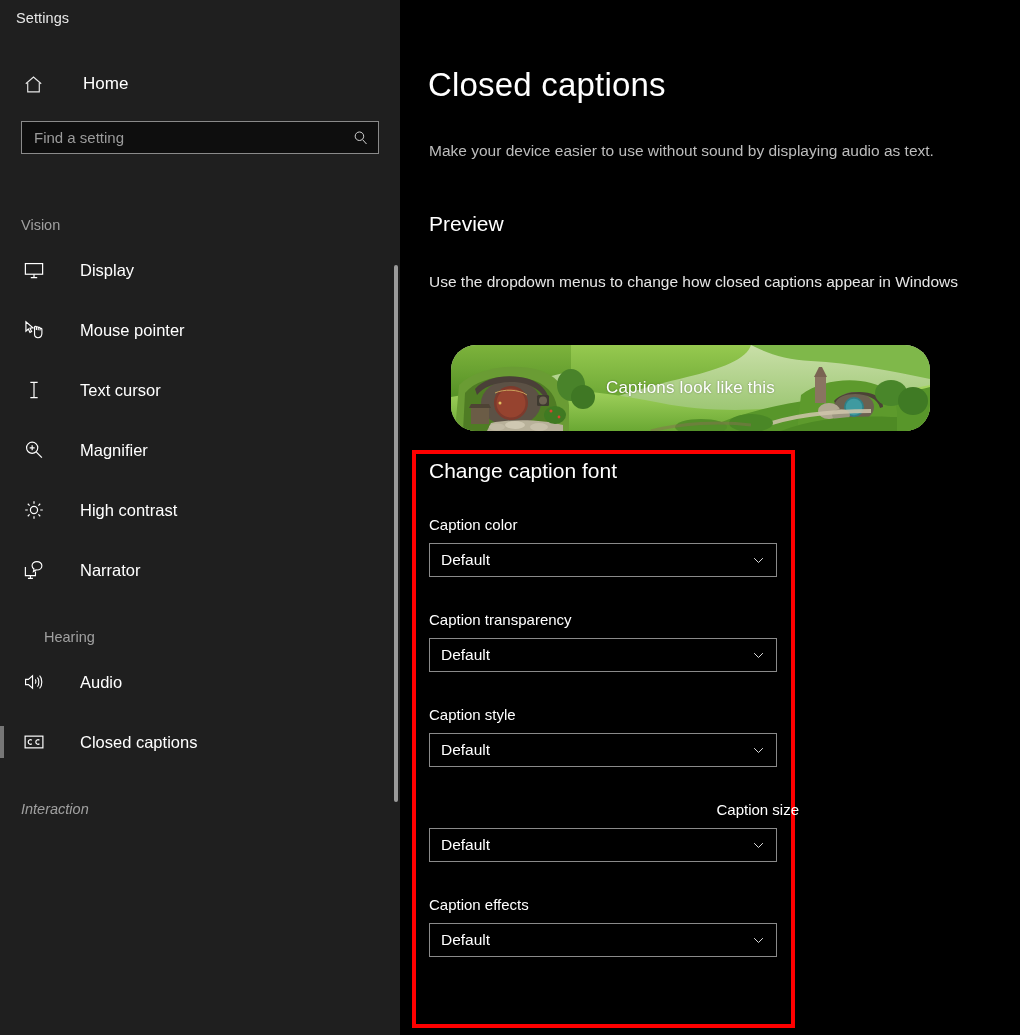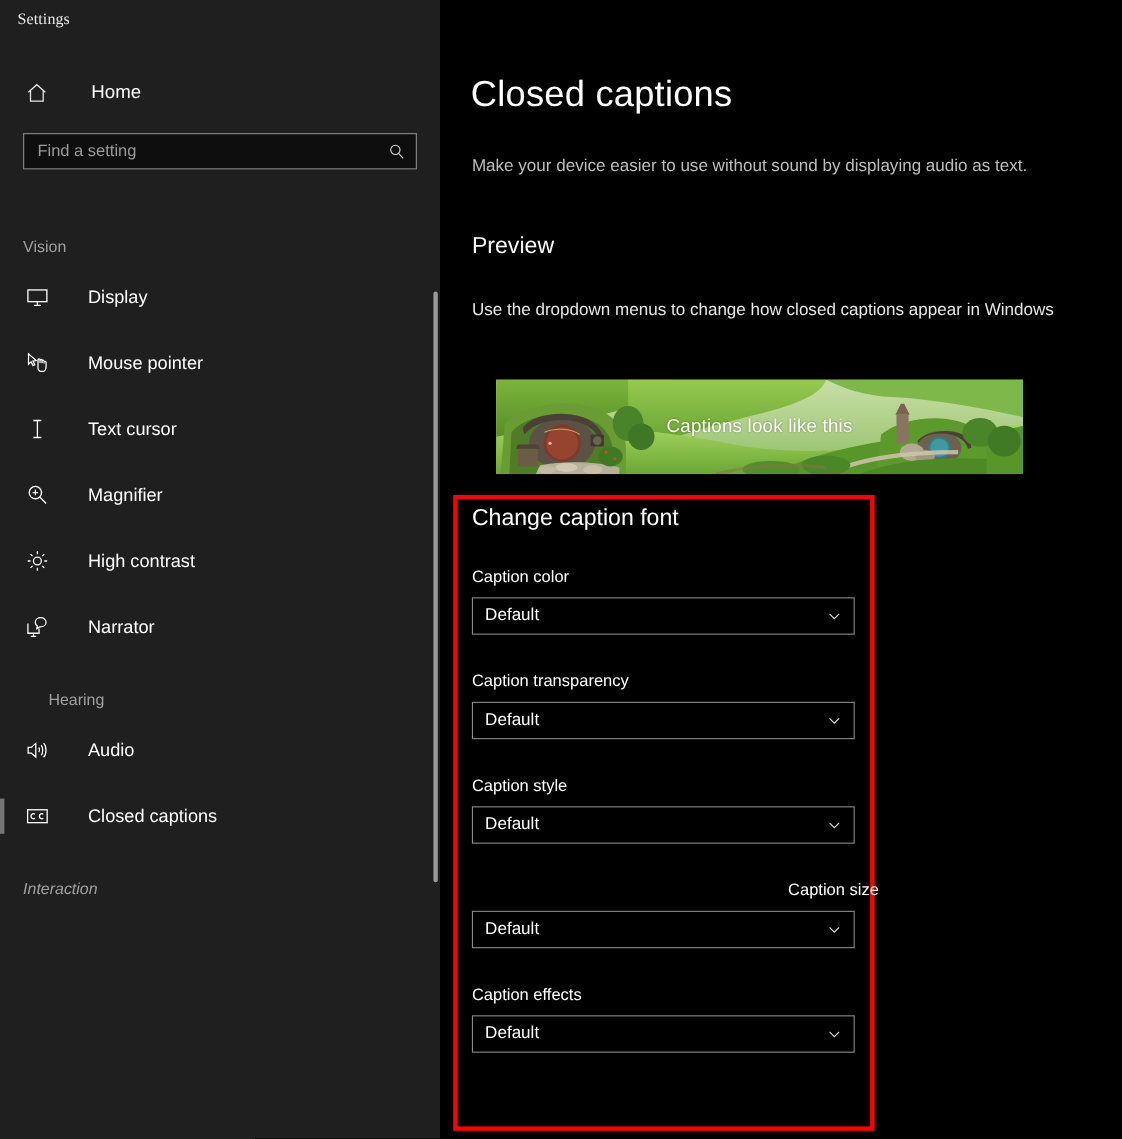--- a/index.html
+++ b/index.html
@@ -12,21 +12,21 @@
   .app { position:relative; width:1020px; height:1035px; display:flex; }
 
   
   .sidebar {
     position:relative;
     width:400px; height:1035px;
     background:#1f1f1f;
     flex:0 0 400px;
   }
   .titlebar { height:36px; display:flex; align-items:center; padding-left:16px; }
-  .titlebar-text { font-size:14.5px; color:#e8e8e8; letter-spacing:.1px;font-family:Liberation Serif, serif; }
+  .titlebar-text { font-size:14.5px; color:#e8e8e8; letter-spacing:.1px; }
 
   .home-row {
     display:flex; align-items:center;
     height:44px; margin-top:26px; padding-left:21px;
     cursor:default;
   }
   .home-icon { width:24px; height:24px; color:#e8e8e8; display:flex; align-items:center; justify-content:center; }
   .home-label { font-size:17px; color:#ffffff; margin-left:38px; }
 
   .search-wrap { margin:15px 21px 0 21px; }
@@ -95,21 +95,22 @@
   }
   .sec-desc {
     position:absolute; left:29px; top:269px; width:535px;
     font-size:15.5px; line-height:26px; color:#e6e6e6;
   }
 
   
   .preview {
     position:absolute; left:51px; top:345px;
     width:479px; height:86px; overflow:hidden;
-    background:#a16207;
+    background:#404040;
+    border-radius:25px;
   }
   .preview svg { display:block; width:479px; height:86px; }
   .preview-caption {
     position:absolute; left:0; top:0; width:479px; height:86px;
     display:flex; align-items:center; justify-content:center;
     font-size:17px; color:#ffffff; letter-spacing:.2px;
     text-shadow:0 0 2px rgba(0,0,0,.35);
   }
 
   

